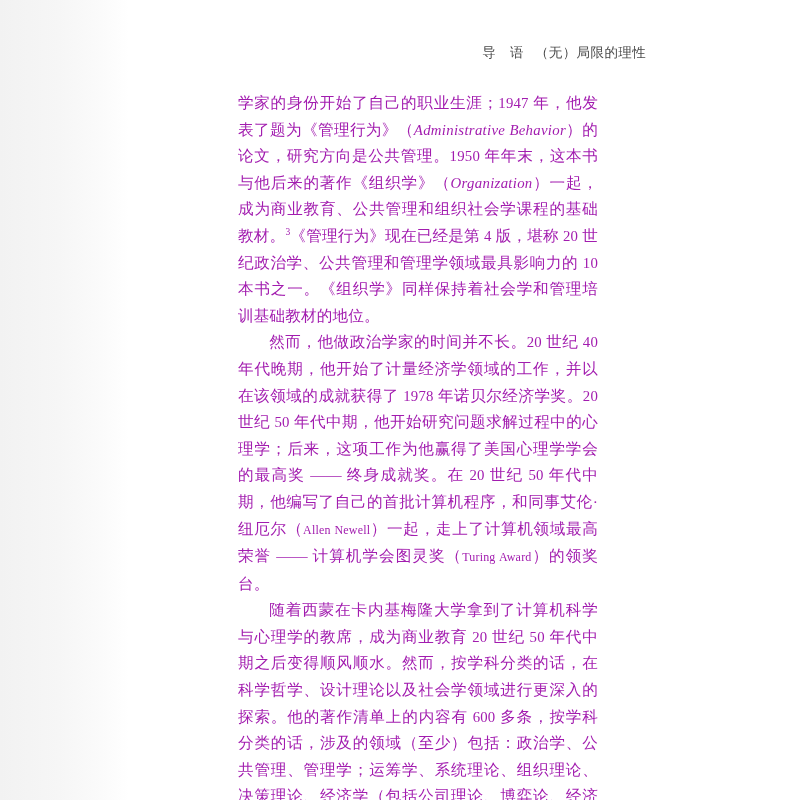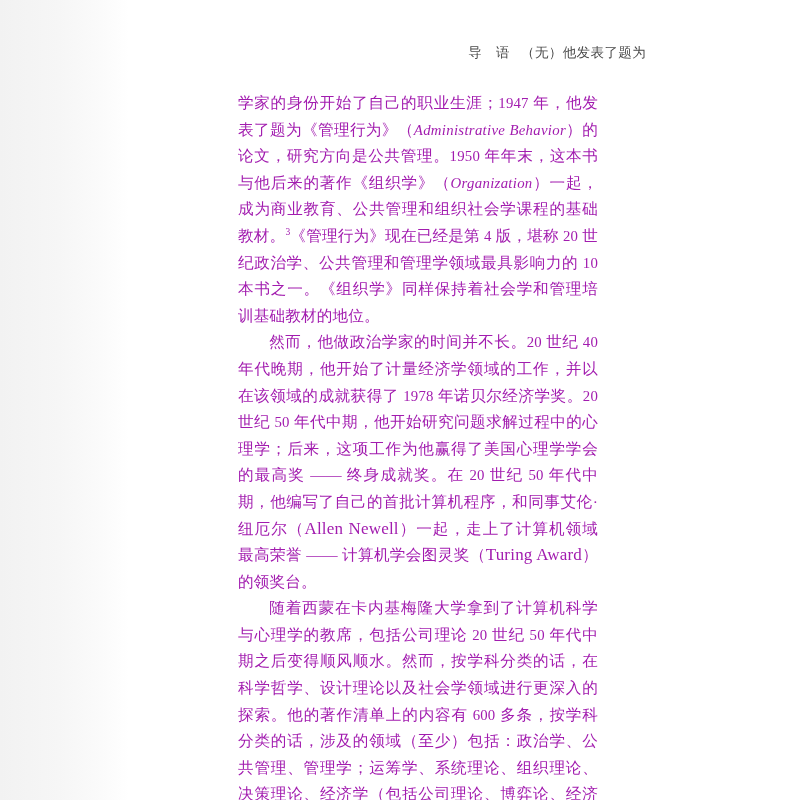--- a/index.html
+++ b/index.html
@@ -96,21 +96,21 @@
     text-justify: inter-ideograph;
     letter-spacing: 0.15px;
     font-family: "Liberation Serif", "DejaVu Serif", serif;
   }
   .para + .para { margin-top: 0; }
   .para.indent { text-indent: 2em; }
 
   .lat {
     font-family: "Liberation Serif", "DejaVu Serif", serif;
     font-style: normal;
-    font-size: 17px;
+    font-size: 12px;
     letter-spacing: 0.2px;
   }
   .lat-it {
     font-family: "Liberation Serif", "DejaVu Serif", serif;
     font-style: italic;
     font-size: 14.8px;
     letter-spacing: 0.3px;
   }
   .num {
     font-family: "Liberation Serif", "DejaVu Serif", serif;
@@ -130,25 +130,25 @@
 <div class="scan-stage">
 
   <div class="edge-shadow-left"></div>
   <div class="edge-shadow-right"></div>
 
   <div class="page-sheet">
 
     <div class="running-head">
       <span class="rh-title">导　语</span>
       <span class="rh-gap"></span>
-      <span class="rh-title">（无）他发表了题为</span>
+      <span class="rh-title">（无）局限的理性</span>
       <span class="rh-gap"></span>
       <span class="rh-pageno">3</span>
     </div>
 
     <div class="text-body">
       <p class="para"><span>学家的身份开始了自己的职业生涯；</span><span class="num">1947</span><span> 年，他发表了题为《管理行为》（</span><span class="lat-it">Administrative Behavior</span><span>）的论文，研究方向是公共管理。</span><span class="num">1950</span><span> 年年末，这本书与他后来的著作《组织学》（</span><span class="lat-it">Organization</span><span>）一起，成为商业教育、公共管理和组织社会学课程的基础教材。</span><span class="fnref">3</span><span>《管理行为》现在已经是第 </span><span class="num">4</span><span> 版，堪称 </span><span class="num">20</span><span> 世纪政治学、公共管理和管理学领域最具影响力的 </span><span class="num">10</span><span> 本书之一。《组织学》同样保持着社会学和管理培训基础教材的地位。</span></p>
       <p class="para indent"><span>然而，他做政治学家的时间并不长。</span><span class="num">20</span><span> 世纪 </span><span class="num">40</span><span> 年代晚期，他开始了计量经济学领域的工作，并以在该领域的成就获得了 </span><span class="num">1978</span><span> 年诺贝尔经济学奖。</span><span class="num">20</span><span> 世纪 </span><span class="num">50</span><span> 年代中期，他开始研究问题求解过程中的心理学；后来，这项工作为他赢得了美国心理学学会的最高奖 —— 终身成就奖。在 </span><span class="num">20</span><span> 世纪 </span><span class="num">50</span><span> 年代中期，他编写了自己的首批计算机程序，和同事艾伦·纽厄尔（</span><span class="lat">Allen Newell</span><span>）一起，走上了计算机领域最高荣誉 —— 计算机学会图灵奖（</span><span class="lat">Turing Award</span><span>）的领奖台。</span></p>
-      <p class="para indent"><span>随着西蒙在卡内基梅隆大学拿到了计算机科学与心理学的教席，包括公司理论 </span><span class="num">20</span><span> 世纪 </span><span class="num">50</span><span> 年代中期之后变得顺风顺水。然而，按学科分类的话，在科学哲学、设计理论以及社会学领域进行更深入的探索。他的著作清单上的内容有 </span><span class="num">600</span><span> 多条，按学科分类的话，涉及的领域（至少）包括：政治学、公共管理、管理学；运筹学、系统理论、组织理论、决策理论、经济学（包括公司理论、博弈论、经济史和计量经济学）；社会学、生物社会学、社会心理学、认知心理学；纯数学、哲学、语言学和计算机科学。“多样”这个词甚至</span></p>
+      <p class="para indent"><span>随着西蒙在卡内基梅隆大学拿到了计算机科学与心理学的教席，成为商业教育 </span><span class="num">20</span><span> 世纪 </span><span class="num">50</span><span> 年代中期之后变得顺风顺水。然而，按学科分类的话，在科学哲学、设计理论以及社会学领域进行更深入的探索。他的著作清单上的内容有 </span><span class="num">600</span><span> 多条，按学科分类的话，涉及的领域（至少）包括：政治学、公共管理、管理学；运筹学、系统理论、组织理论、决策理论、经济学（包括公司理论、博弈论、经济史和计量经济学）；社会学、生物社会学、社会心理学、认知心理学；纯数学、哲学、语言学和计算机科学。“多样”这个词甚至</span></p>
     </div>
 
   </div>
 </div>
 
 </body></html>

